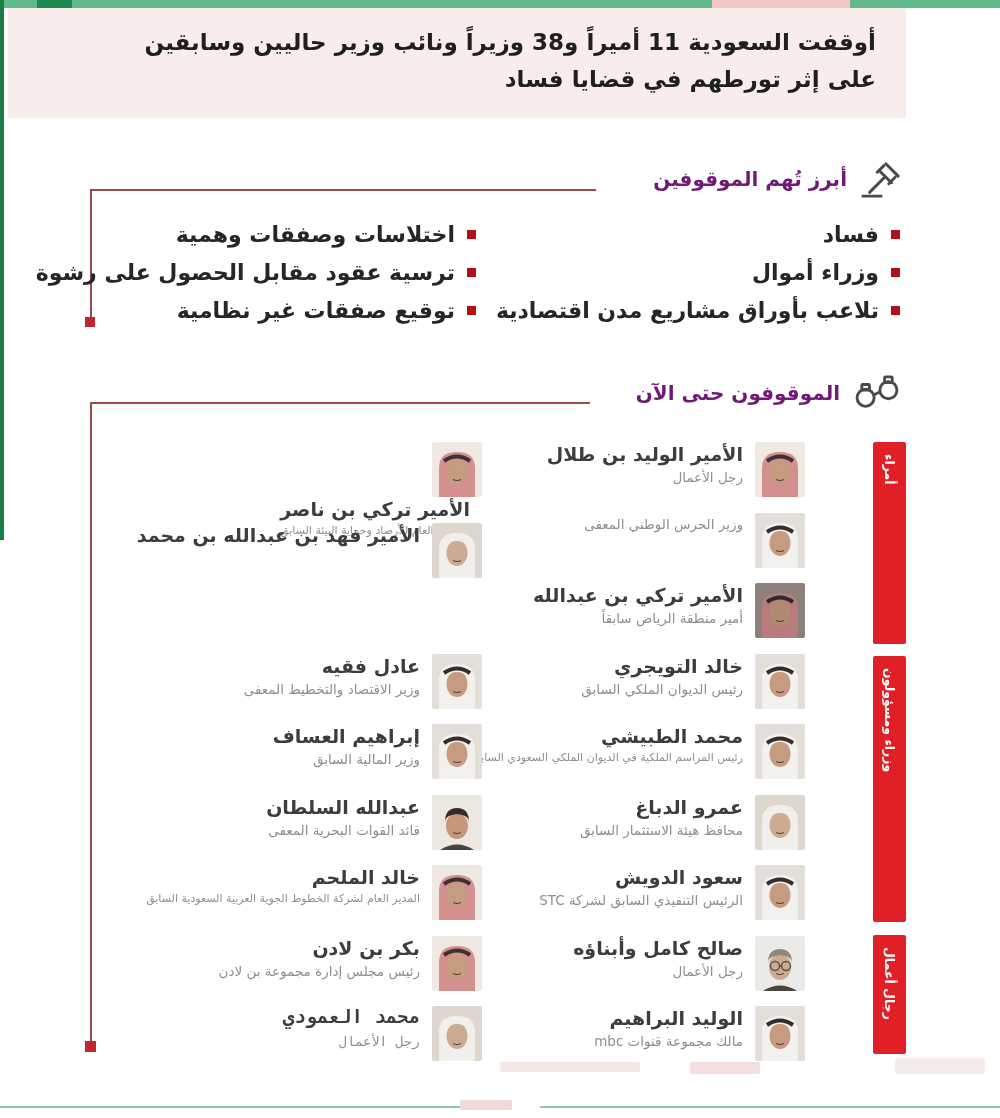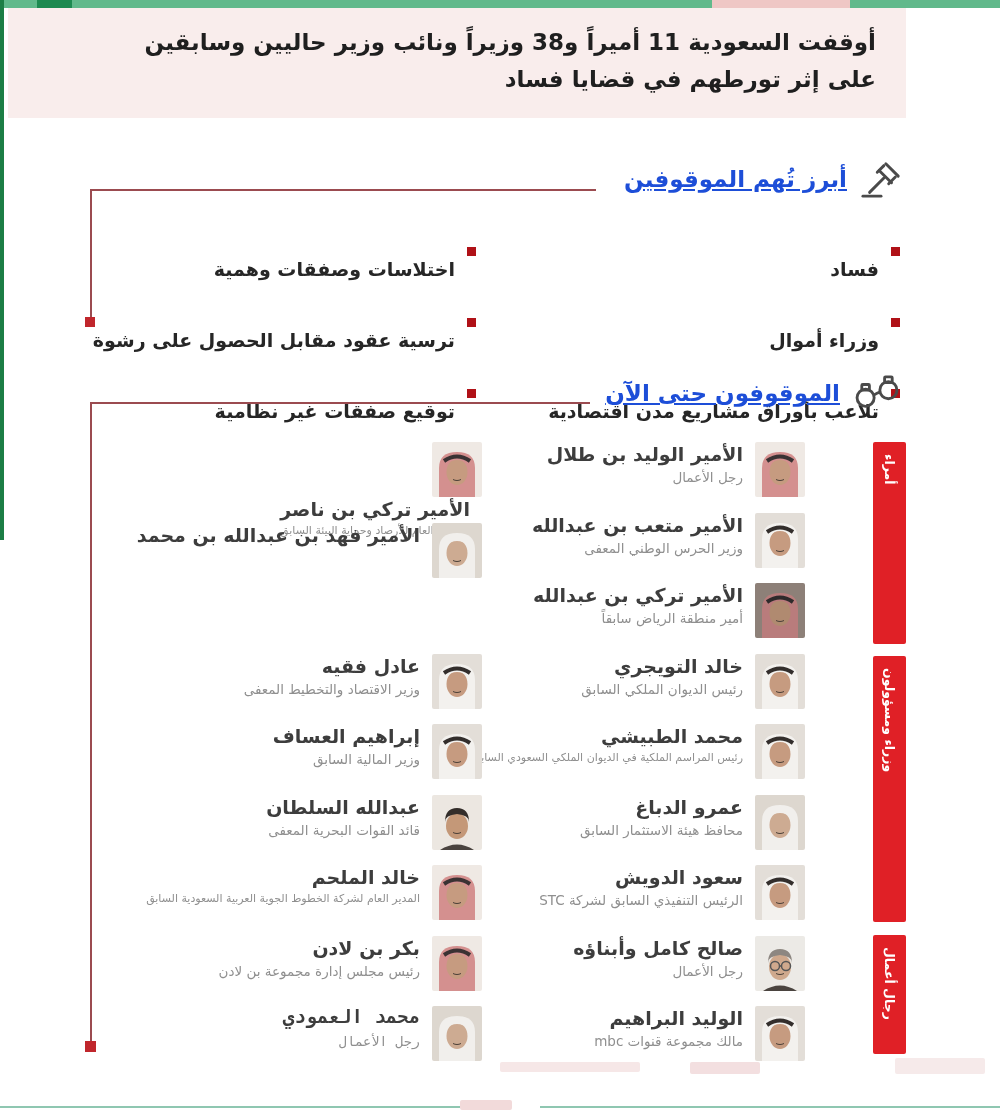--- a/index.html
+++ b/index.html
@@ -10,33 +10,33 @@
   .topseg{position:absolute;top:0;height:8px;}
   .leftbar{position:absolute;left:0;top:0;width:4px;height:540px;background:#1c7e45;}
 
   
   .header{position:absolute;left:8px;top:8px;width:898px;height:110px;background:#f9edec;
           direction:rtl;text-align:right;padding:16px 30px 16px 0;box-sizing:border-box;}
   .header .hline{font-size:23px;font-weight:bold;color:#1f1f1f;line-height:37px;}
 
   
   .sectitle{position:absolute;display:flex;direction:rtl;align-items:center;gap:12px;}
-  .sectitle .ttl{font-size:23px;font-weight:bold;color:#1d4ed8;white-space:nowrap;text-decoration:underline;}
+  .sectitle .ttl{font-size:20px;font-weight:bold;color:#701a75;white-space:nowrap;}
   .sectitle .icn{display:inline-flex;align-items:center;}
 
   
   .hline-conn{position:absolute;height:2px;background:#9b4b50;}
   .vline-conn{position:absolute;width:2px;background:#9b4b50;}
   .endsq{position:absolute;width:10px;height:10px;background:#c0262c;}
 
   
   .charges{position:absolute;direction:rtl;}
   .charge{display:flex;direction:rtl;align-items:center;gap:12px;margin-bottom:13px;}
   .charge .bullet{width:9px;height:9px;background:#b01117;flex:0 0 auto;}
-  .charge .charge-text{font-size:19px;font-weight:bold;color:#262626;white-space:nowrap;margin-top:36px;}
+  .charge .charge-text{font-size:22px;font-weight:bold;color:#262626;white-space:nowrap;}
 
   
   .pcol{position:absolute;}
   .person{position:absolute;right:0;display:flex;direction:rtl;align-items:flex-start;}
   .person .photo{width:50px;height:55px;flex:0 0 auto;display:block;overflow:hidden;border-radius:2px;}
   .person .ptext{margin-right:12px;text-align:right;direction:rtl;}
   .person .pname{font-size:19px;font-weight:bold;color:#3d3d3d;white-space:nowrap;line-height:24px;}
   .person .ptitle{font-size:13.5px;color:#8f8f8f;white-space:nowrap;margin-top:3px;}
   .person .ptitle.small{font-size:11px;}
 
@@ -151,21 +151,20 @@
       <div class="person" style="top: 70.5px;">
         <span class="photo"><svg viewBox="0 0 50 55" width="50" height="55">
             <rect width="50" height="55" fill="#e3ded8"></rect>
             <path d="M7 55 L7 26 Q7 10 25 10 Q43 10 43 26 L43 55 Z" fill="#f3f1ee"></path>
             <ellipse cx="25" cy="30" rx="10.5" ry="13" fill="#c69b80"></ellipse>
             <path d="M13 23 Q25 13 37 23 L37 18 Q25 9 13 18 Z" fill="#f3f1ee"></path>
             <path d="M12 19 Q25 10 38 19" stroke="#332e2c" stroke-width="4" fill="none"></path>
             <path d="M21 37 Q25 39 29 37 L29 38 Q25 40 21 38 Z" fill="#4c4038"></path>
           </svg></span>
         <div class="ptext">
-          <div class="pname">الأمير متعب بن عبدالله</div>
           <div class="ptitle">وزير الحرس الوطني المعفى</div>
         </div>
       </div>
       <div class="person" style="top: 141px;">
         <span class="photo"><svg viewBox="0 0 50 55" width="50" height="55">
             <rect width="50" height="55" fill="#8d8078"></rect>
             <path d="M7 55 L7 26 Q7 10 25 10 Q43 10 43 26 L43 55 Z" fill="#b97c7c"></path>
             <ellipse cx="25" cy="30" rx="10.5" ry="13" fill="#b08a70"></ellipse>
             <path d="M13 23 Q25 13 37 23 L37 18 Q25 9 13 18 Z" fill="#b97c7c"></path>
             <path d="M12 19 Q25 10 38 19" stroke="#2f2a2b" stroke-width="4" fill="none"></path>

